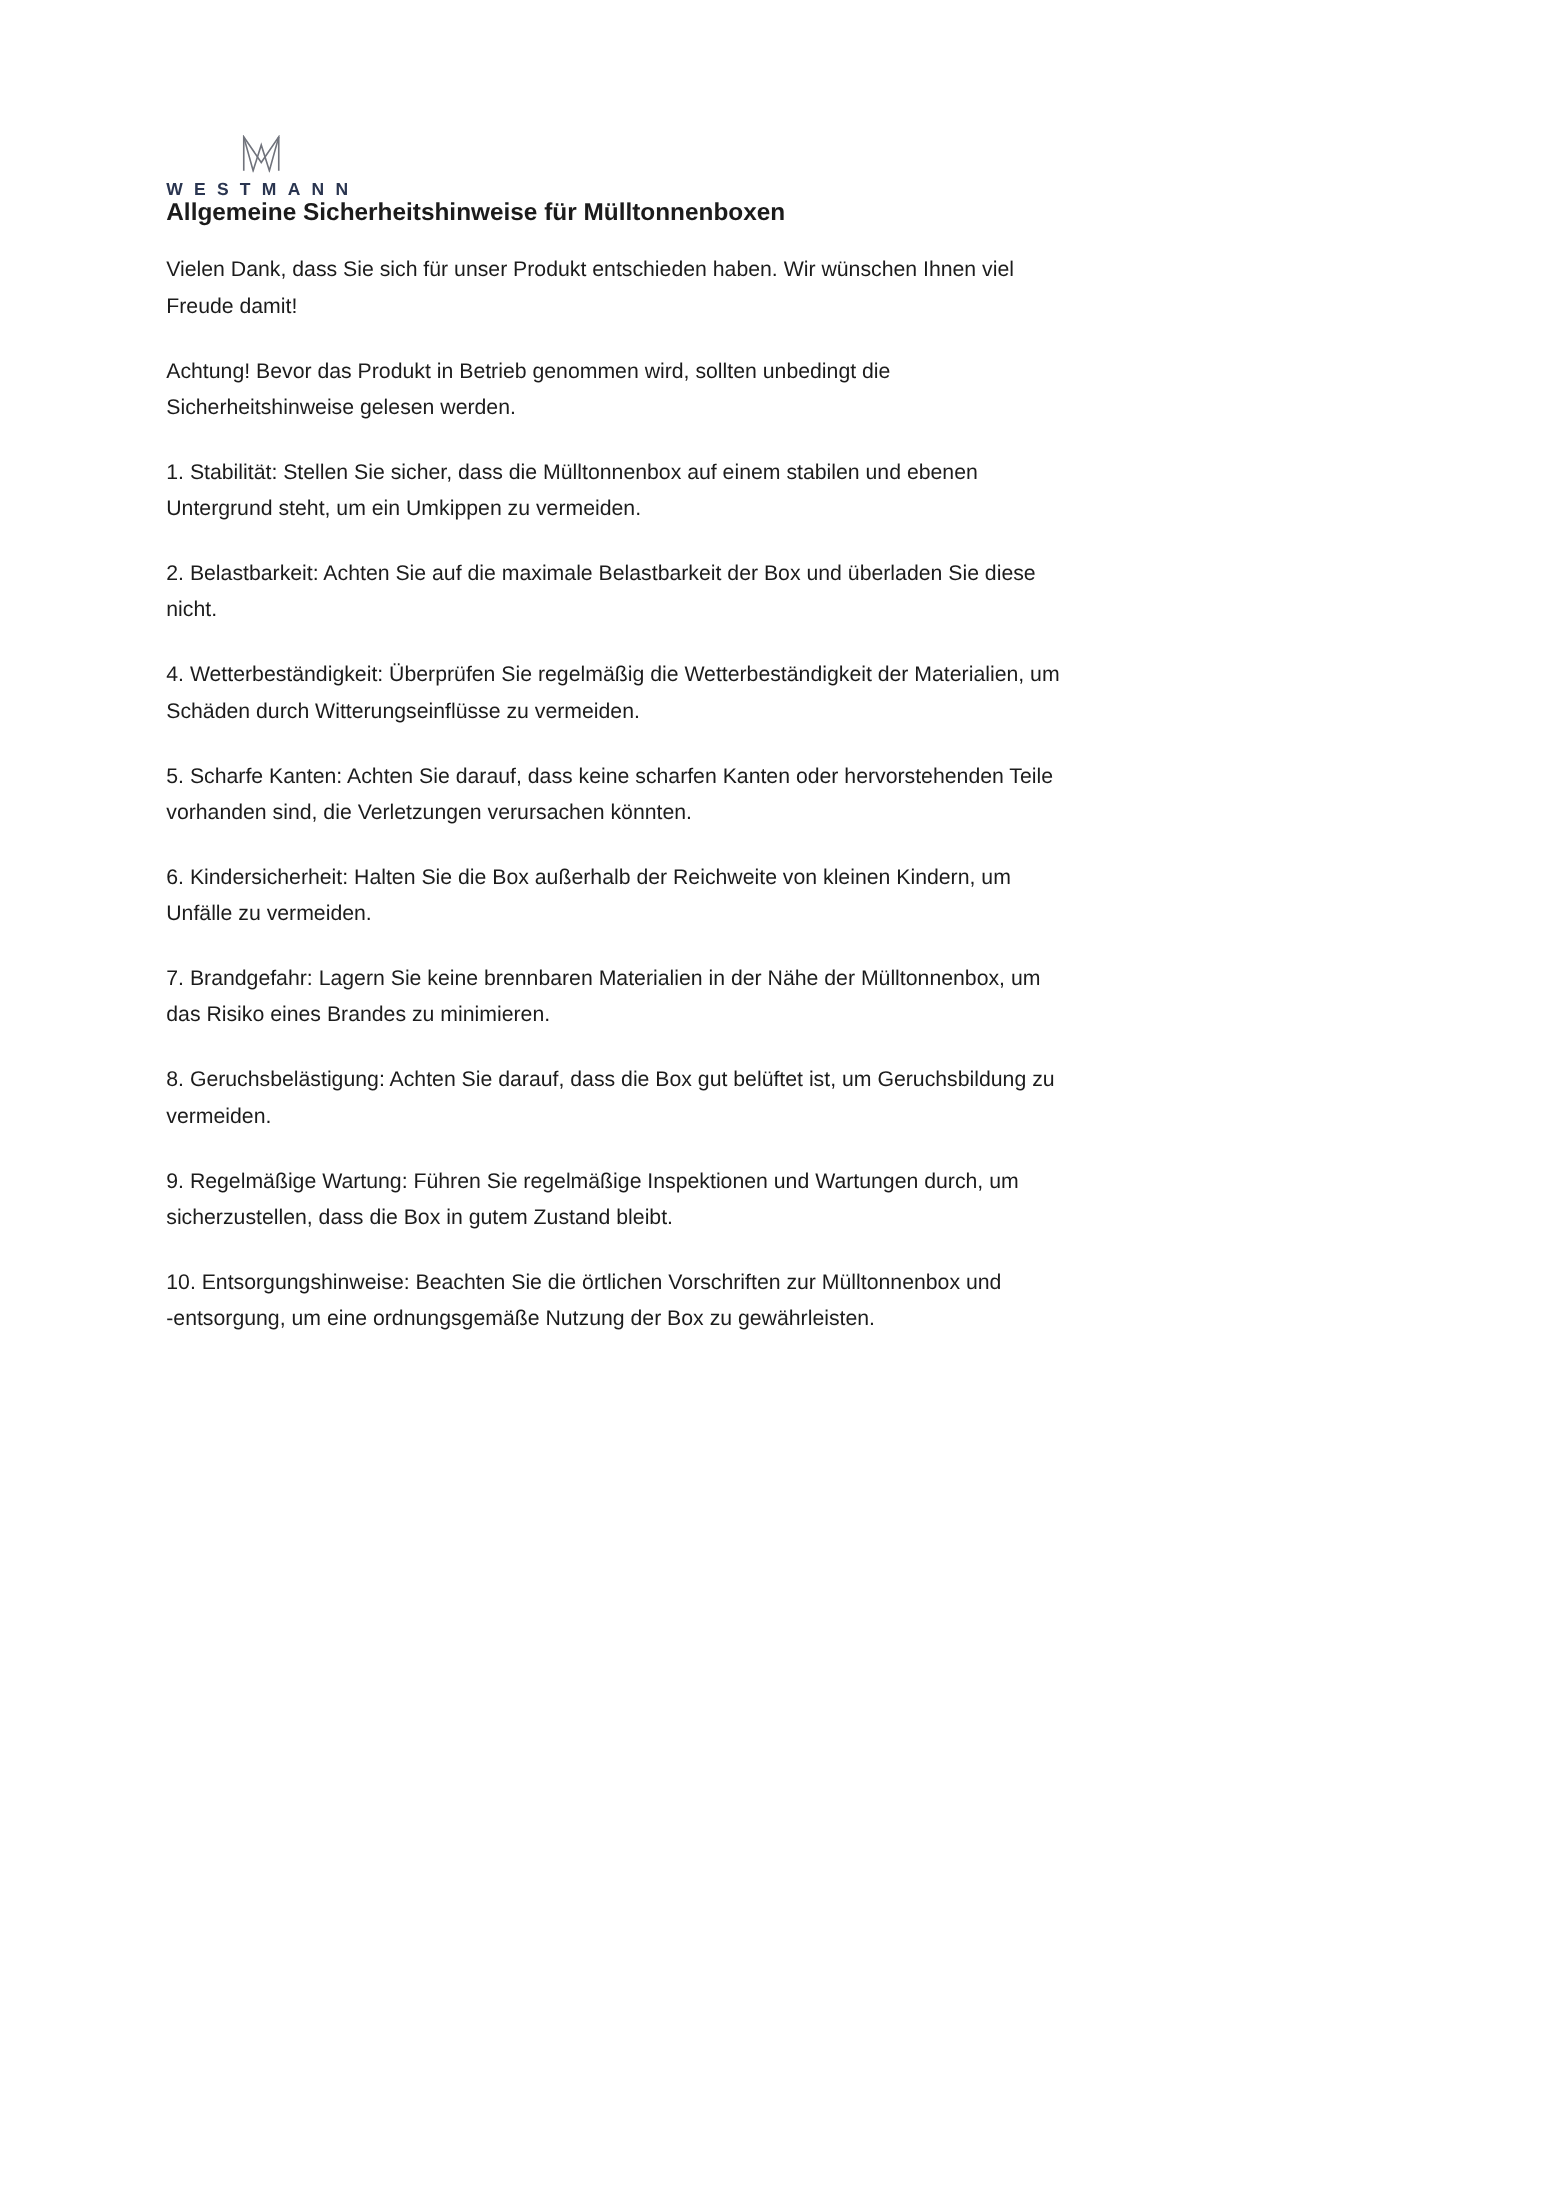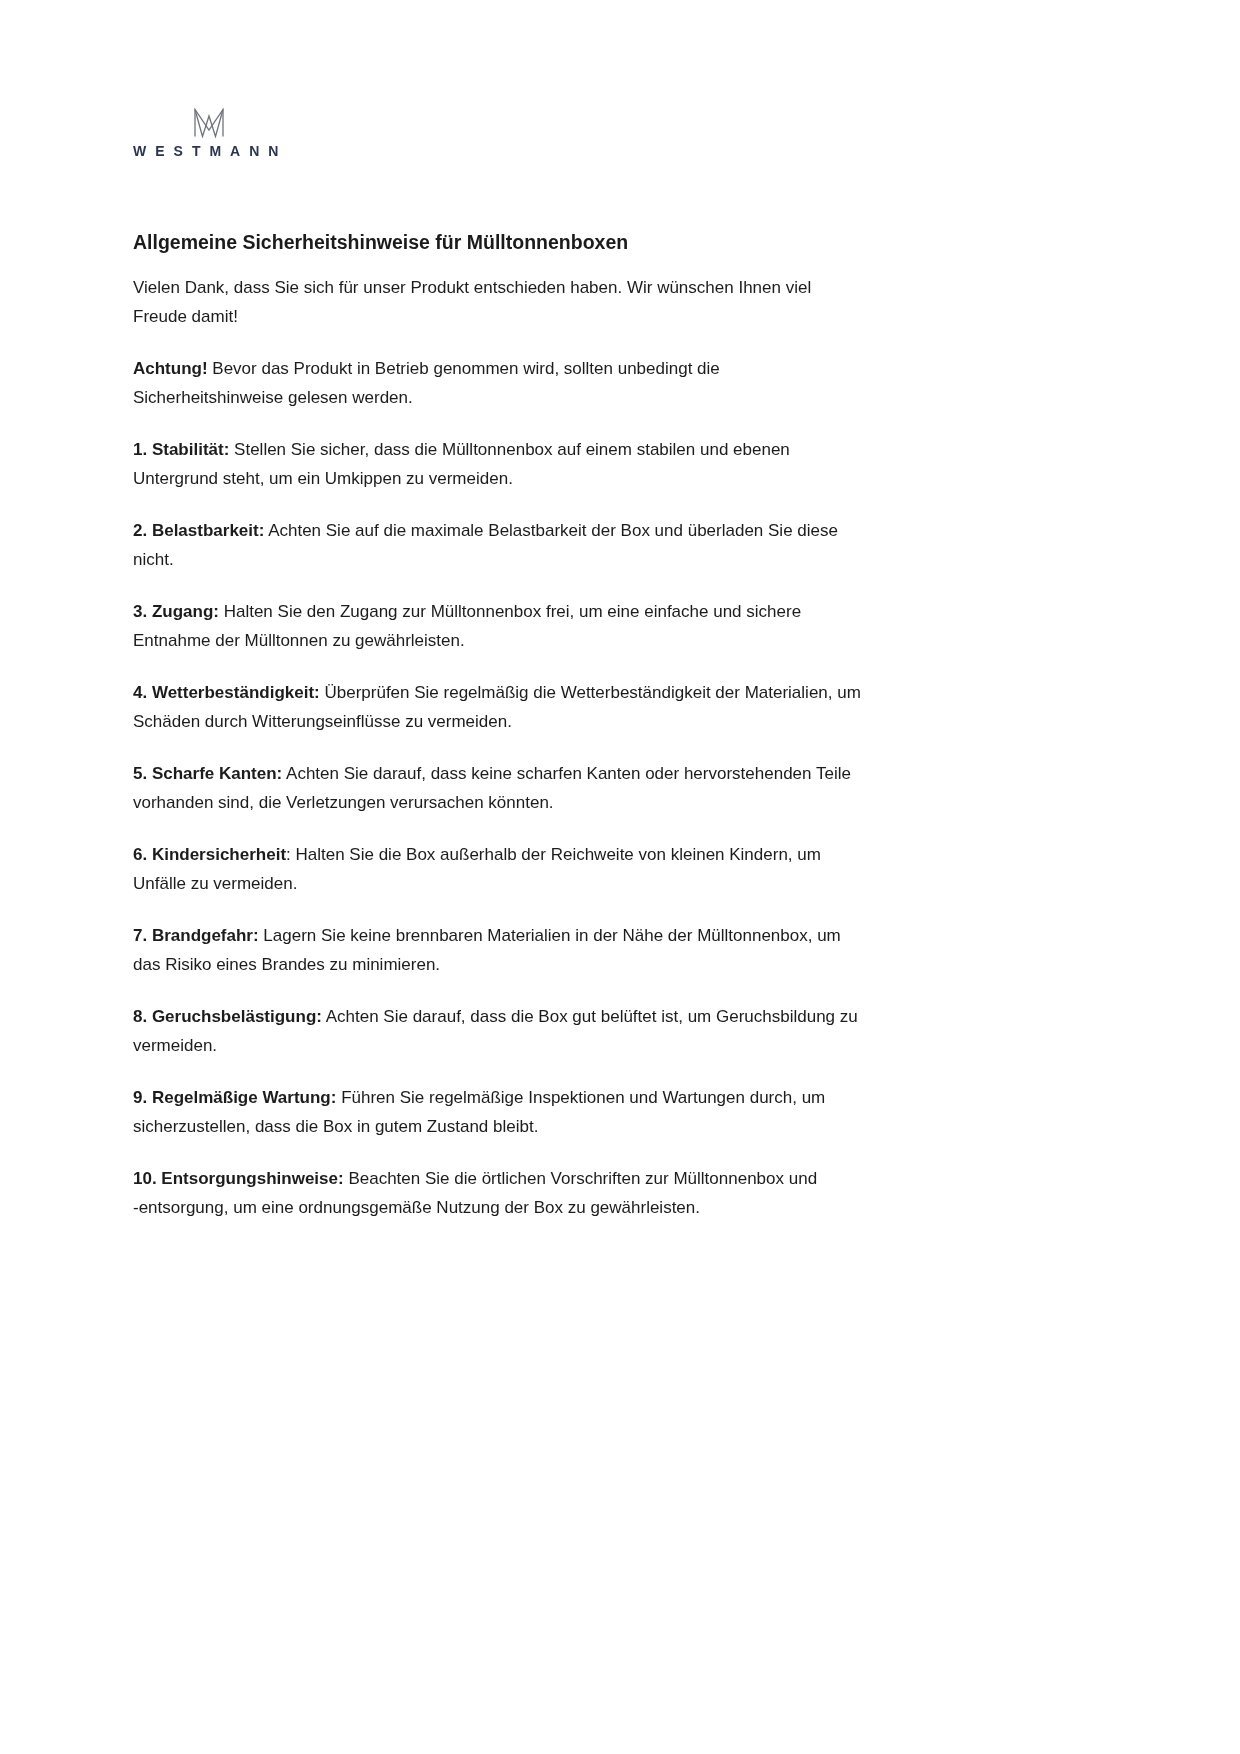--- a/index.html
+++ b/index.html
@@ -12,21 +12,20 @@
     position: relative;
     width: 1240px;
     height: 1754px;
     background: #ffffff;
     padding: 108px 120px 40px 133px;
     color: #1c1c1c;
   }
   .logo {
     width: 152px;
     text-align: center;
-    margin-bottom: 72px;
   }
   .logo svg { display: block; margin: 0 auto 5px auto; }
   .wordmark {
     font-size: 14px;
     font-weight: 700;
     letter-spacing: 9px;
     color: #2a3550;
     white-space: nowrap;
   }
   .doc-title {
@@ -41,21 +40,21 @@
     margin-bottom: 32px;
   }
   .para {
     font-size: 17px;
     line-height: 29px;
     margin-bottom: 23px;
     white-space: pre-line;
     max-width: 1000px;
     margin-top: 19px;
   }
-  .b { font-weight: 700; text-align: right; }
+  .b { font-weight: 400; text-align: right; }
 </style>
 </head>
 <body>
 
 <div class="page">
 
   <div class="logo">
     <svg width="34" height="30" viewBox="0 0 34 30" fill="none" stroke="#70737c" stroke-width="1.3" stroke-linejoin="miter">
       <path d="M 3,1.5 L 10.5,28.5 L 17,8 L 23.5,28.5 L 31,1.5"></path>
       <path d="M 3,28.5 L 3,1.5 L 17,22 L 31,1.5 L 31,28.5"></path>
@@ -71,22 +70,20 @@
 
   <p class="para"><span class="b">Achtung!</span><span> Bevor das Produkt in Betrieb genommen wird, sollten unbedingt die
 Sicherheitshinweise gelesen werden.</span></p>
 
   <p class="para"><span class="b">1. Stabilität:</span><span> Stellen Sie sicher, dass die Mülltonnenbox auf einem stabilen und ebenen
 Untergrund steht, um ein Umkippen zu vermeiden.</span></p>
 
   <p class="para"><span class="b">2. Belastbarkeit:</span><span> Achten Sie auf die maximale Belastbarkeit der Box und überladen Sie diese
 nicht.</span></p>
 
-  <p class="para"><span class="b">3. Zugang:</span><span> Halten Sie den Zugang zur Mülltonnenbox frei, um eine einfache und sichere
-Entnahme der Mülltonnen zu gewährleisten.</span></p>
 
   <p class="para"><span class="b">4. Wetterbeständigkeit:</span><span> Überprüfen Sie regelmäßig die Wetterbeständigkeit der Materialien, um
 Schäden durch Witterungseinflüsse zu vermeiden.</span></p>
 
   <p class="para"><span class="b">5. Scharfe Kanten:</span><span> Achten Sie darauf, dass keine scharfen Kanten oder hervorstehenden Teile
 vorhanden sind, die Verletzungen verursachen könnten.</span></p>
 
   <p class="para"><span class="b">6. Kindersicherheit</span><span>: Halten Sie die Box außerhalb der Reichweite von kleinen Kindern, um
 Unfälle zu vermeiden.</span></p>
 

